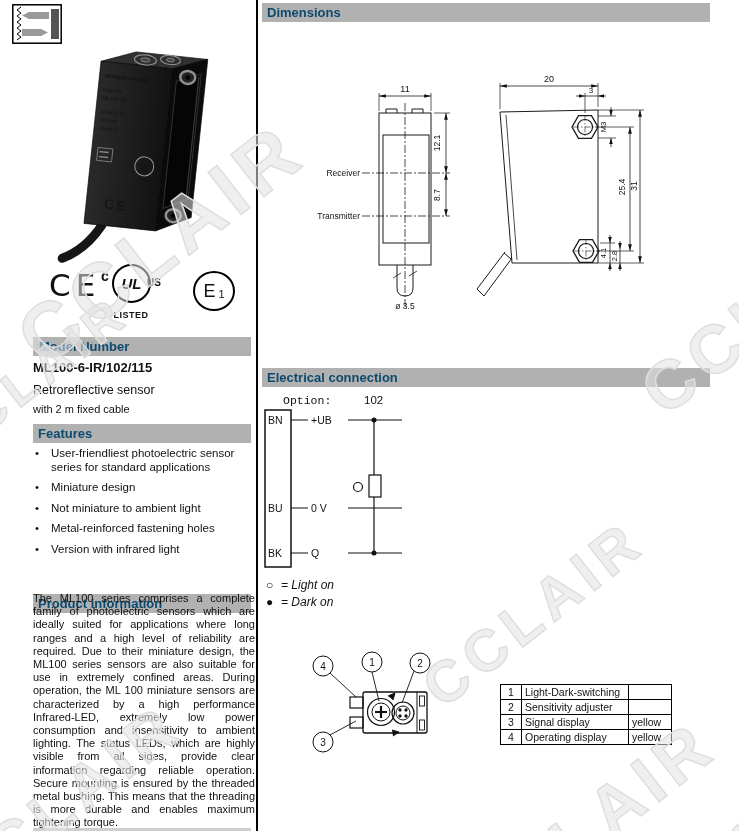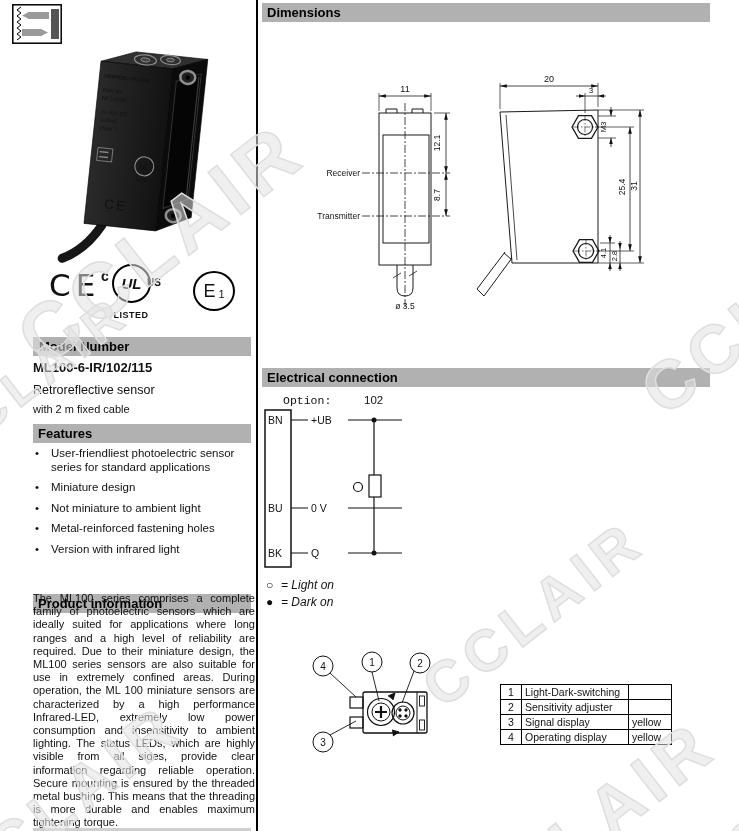--- a/index.html
+++ b/index.html
@@ -5,21 +5,21 @@
   html,body{margin:0;padding:0;background:#fff;}
   #page{position:relative;width:739px;height:831px;background:#fff;overflow:hidden;
         font-family:"Liberation Sans","DejaVu Sans",sans-serif;color:#111;}
   
   .wm{position:absolute;z-index:40;pointer-events:none;font-weight:bold;
       color:rgba(225,225,225,0.55);-webkit-text-stroke:1.5px #dedede;
       letter-spacing:7px;transform-origin:0 50%;transform:rotate(-38deg);white-space:nowrap;}
   
   .divider{position:absolute;left:256px;top:0;width:2px;height:831px;background:#000;}
   
-  .bar{position:absolute;height:19px;background:#b1b1b1;color:#000000;font-weight:bold;
+  .bar{position:absolute;height:19px;background:#b1b1b1;color:#0c4a6e;font-weight:bold;
        font-size:13px;line-height:19px;padding-left:5px;box-sizing:border-box;z-index:2;}
   .bar-left{left:33px;width:218px;}
   .bar-right{left:262px;width:448px;}
   
   .model-block{position:absolute;left:33px;top:360px;width:220px;z-index:2;}
   .mname{font-weight:bold;font-size:13px;margin:0 0 8px 0;}
   .mtype{font-size:12.5px;margin:0 0 6px 0;}
   .mnote{font-size:11px;}
   
   .features{position:absolute;left:33px;top:447px;width:224px;font-size:11.5px;line-height:13.5px;z-index:2;}

